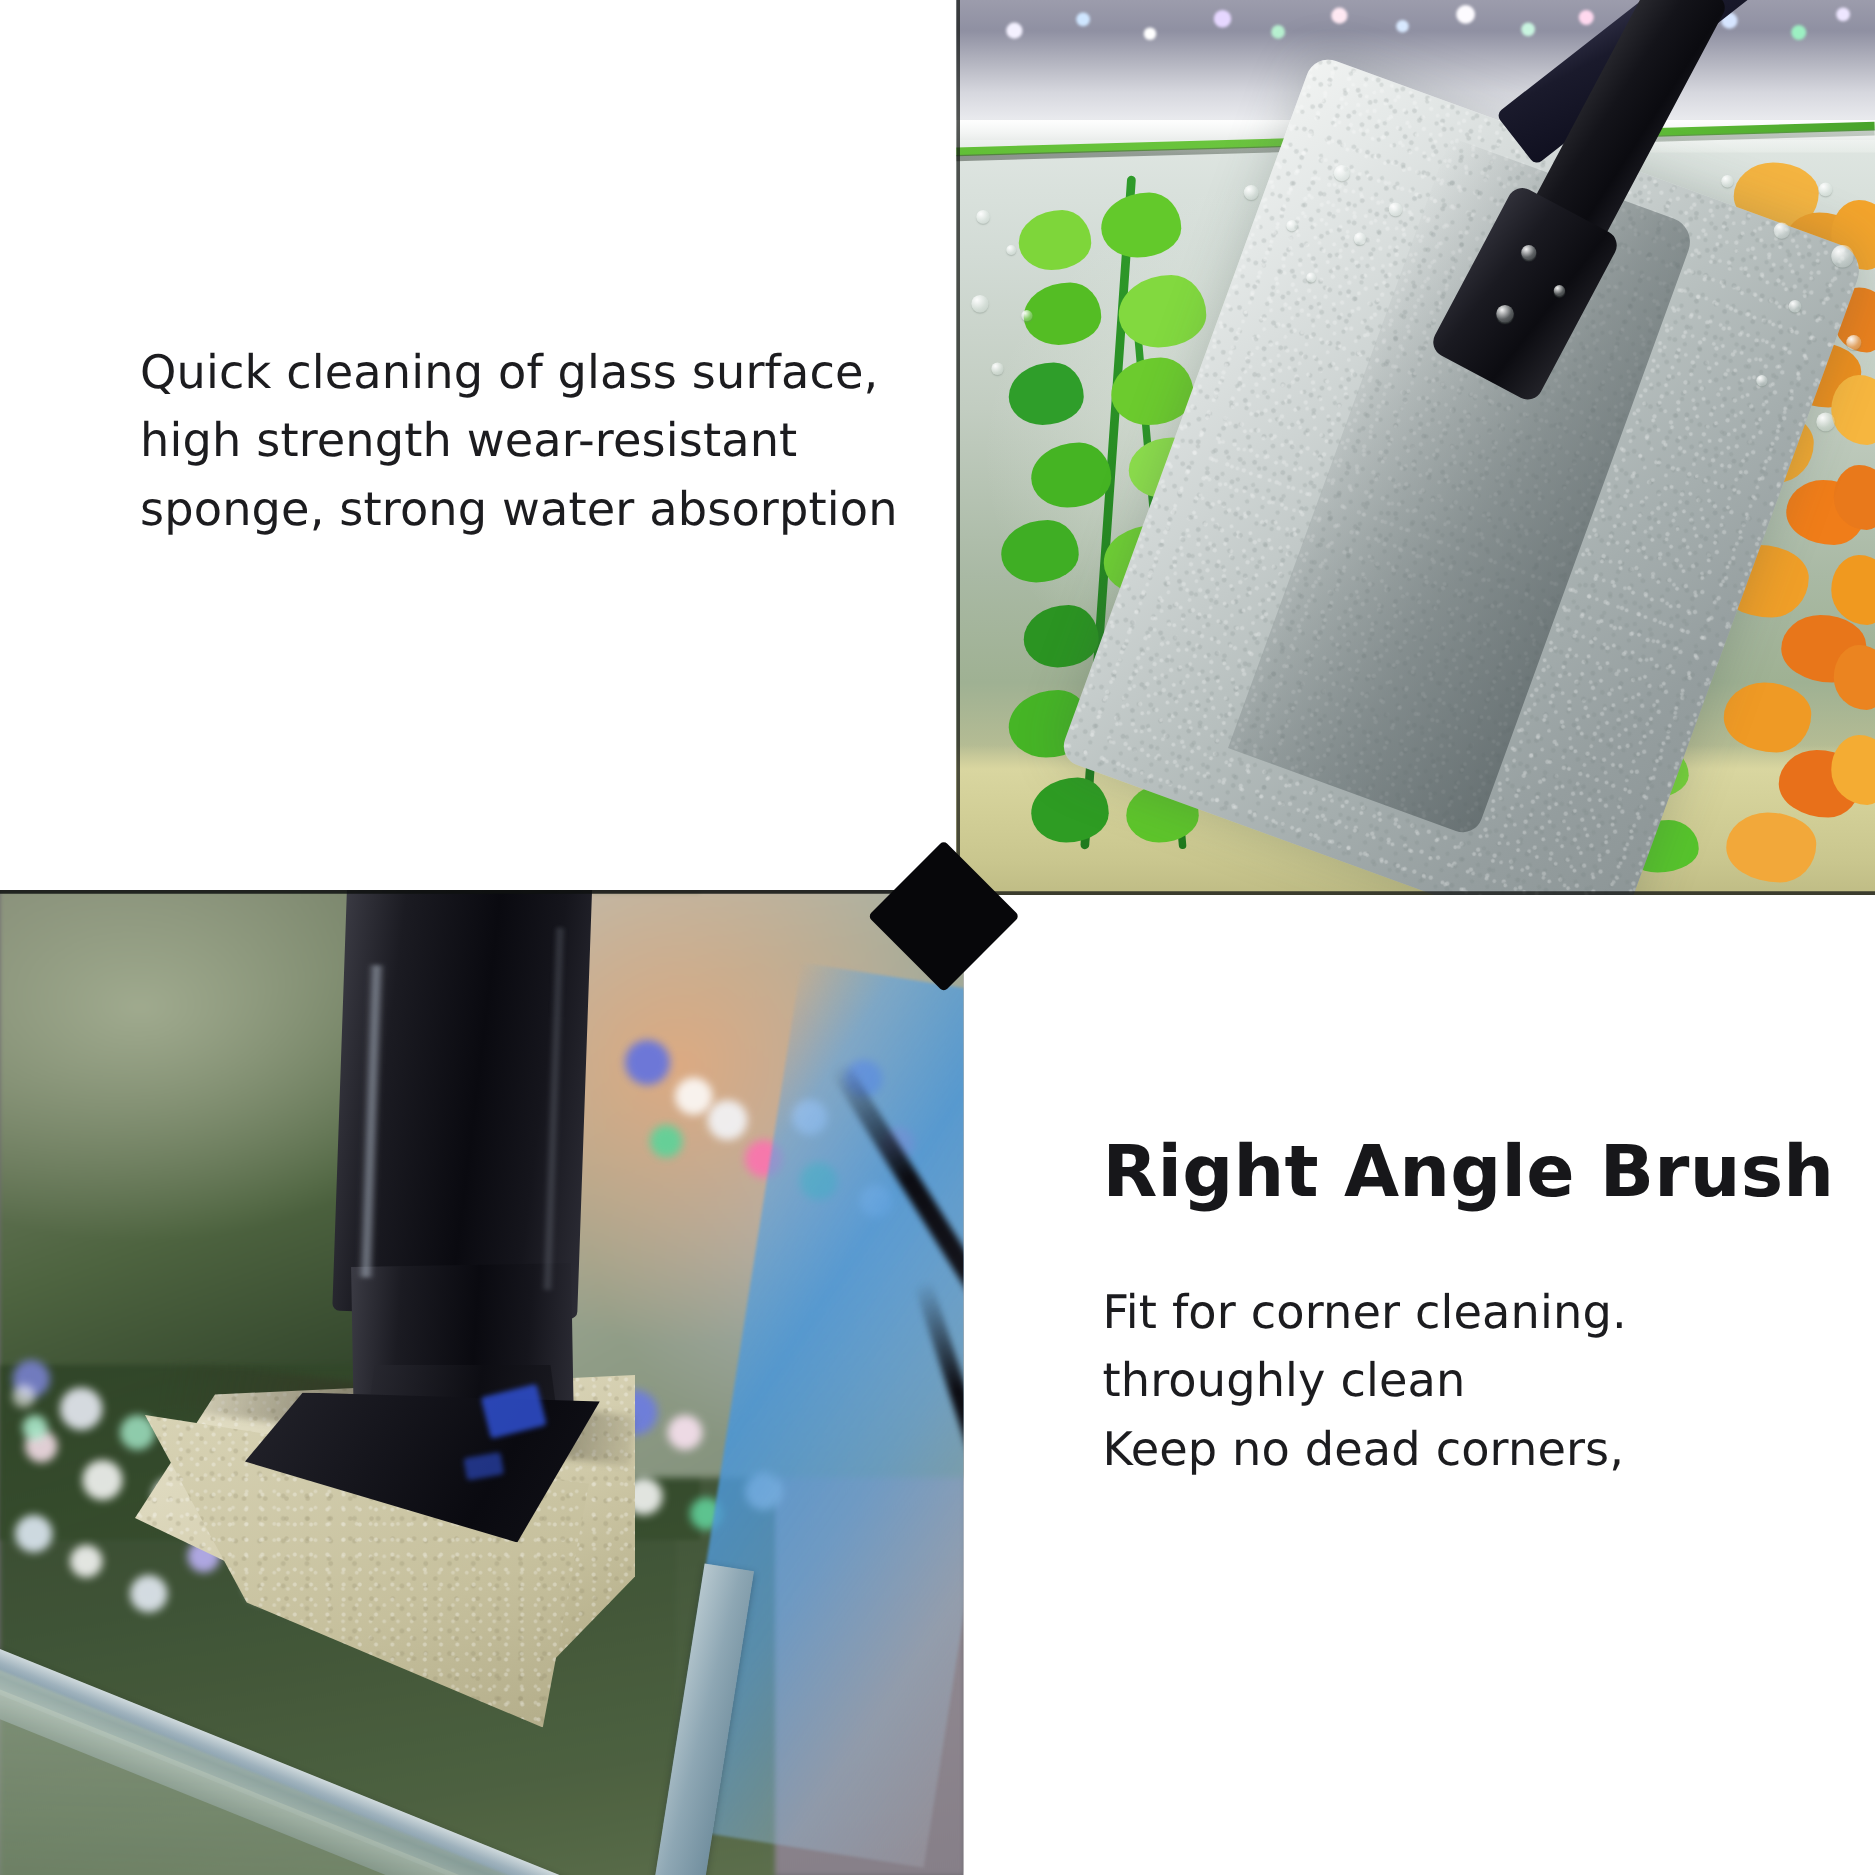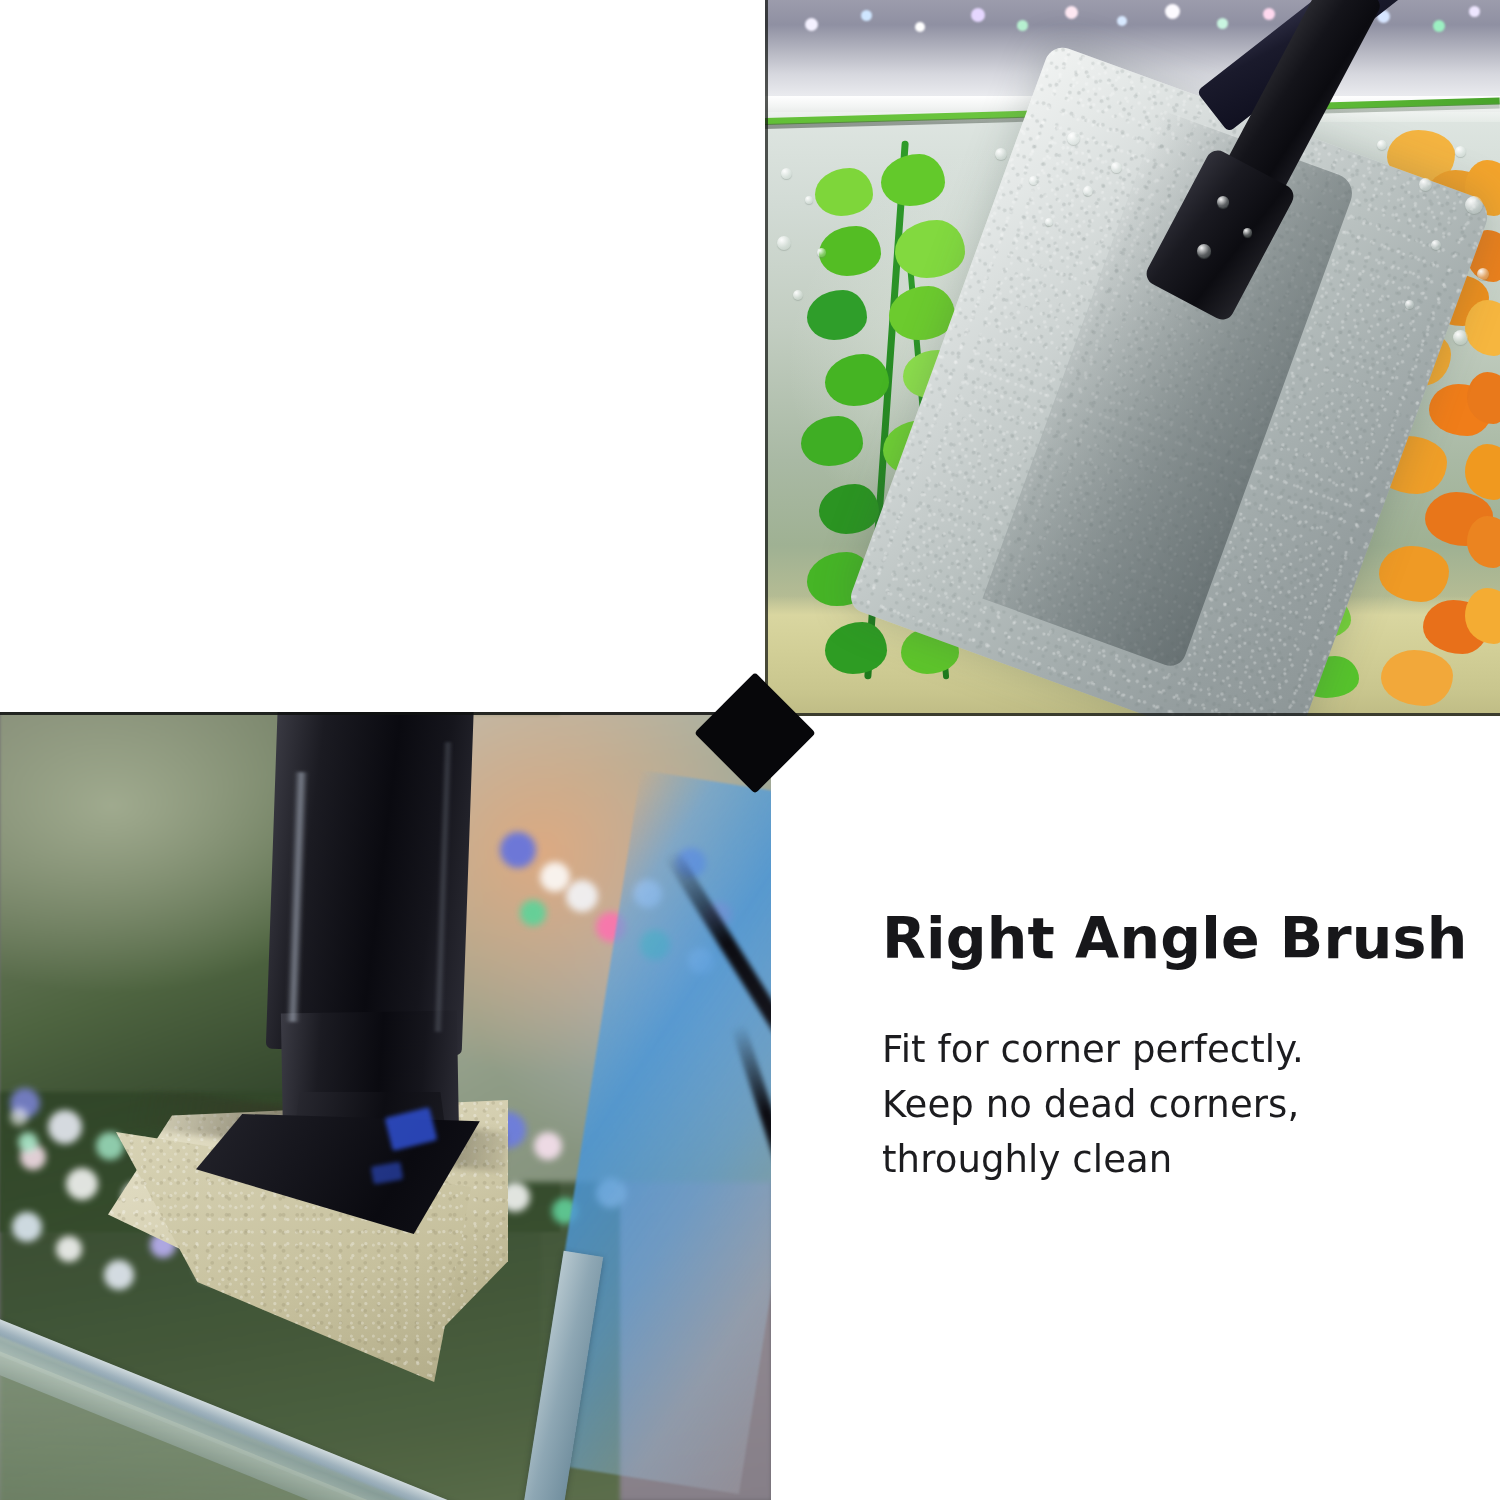--- a/index.html
+++ b/index.html
@@ -558,22 +558,27 @@
 
   <div class="rim-bar" style="left:540px; top:540px; width:40px; height:300px; transform: rotate(9deg);
               background: linear-gradient(95deg,#b7c8cf,#8ea7b4 45%,#6d8b9b);"></div>
 
   <div class="edge-top"></div>
 </div>
 
 <div id="corner-wedge"></div>
 
 <div class="text-block" id="plane-text">
+  <div class="block-desc">
+    <span class="line">Quick cleaning of glass surface,</span>
+    <span class="line"> high strength wear-resistant</span>
+    <span class="line">sponge, strong water absorption</span>
+  </div>
 </div>
 
 <div class="text-block" id="angle-text">
   <div class="block-title">Right Angle Brush</div>
   <div class="block-desc">
-    <span class="line">Fit for corner perfectly.</span>
+    <span class="line">Fit for corner cleaning.</span>
+    <span class="line">throughly clean</span>
     <span class="line">Keep no dead corners,</span>
-    <span class="line">throughly clean</span>
   </div>
 </div>
 
 </body></html>

